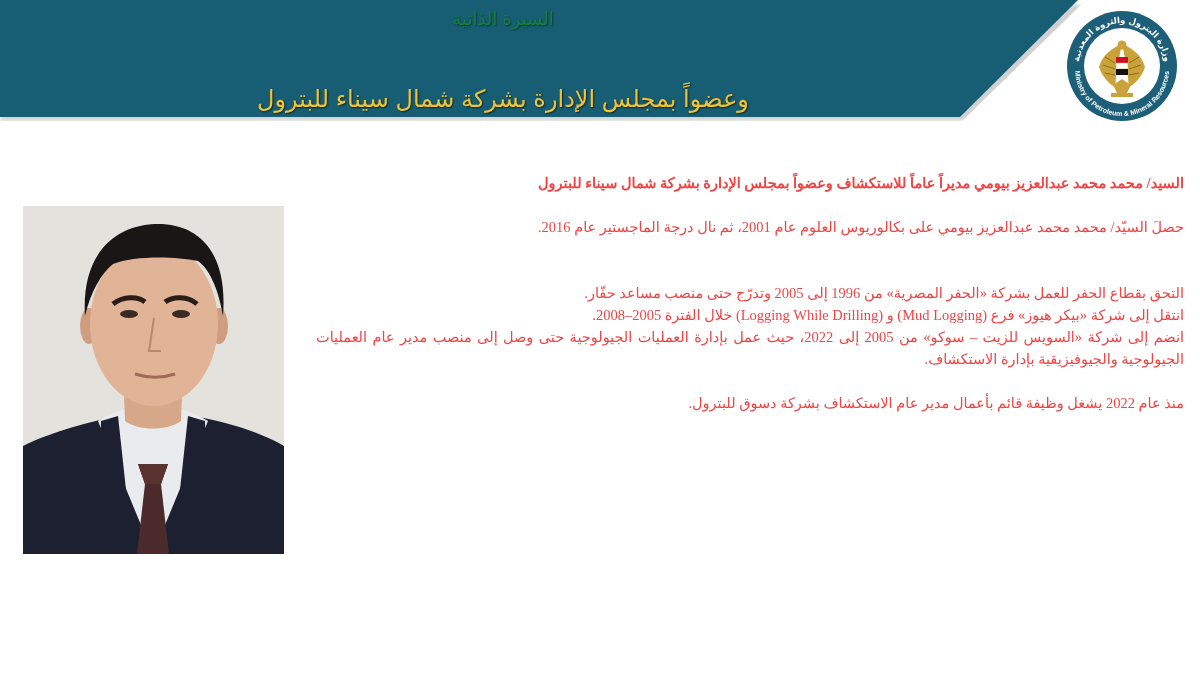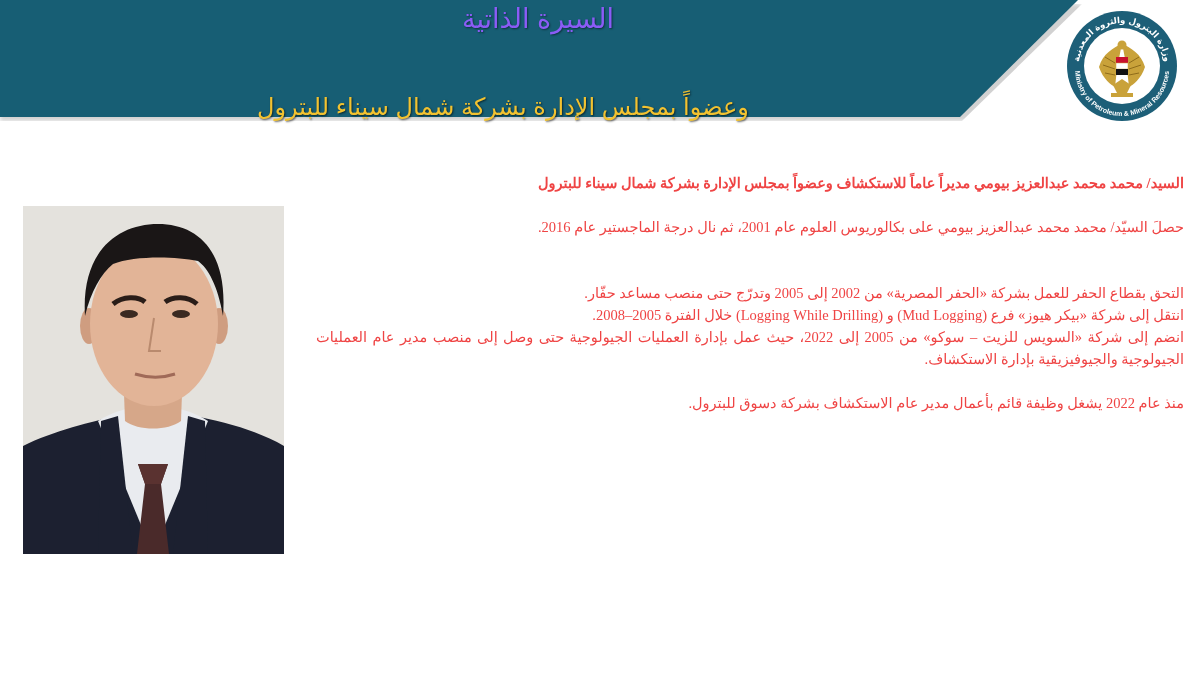--- a/index.html
+++ b/index.html
@@ -32,39 +32,38 @@
       width: 1078px; height: 117px;
       background: #175e74;
       clip-path: polygon(0 0, 1078px 0, 960px 117px, 0 117px);
     }
     .banner-title {
       position: absolute;
       left: 0; top: 2px;
       width: 1006px;
       text-align: center;
       direction: rtl;
-      color: #8b5cf6;
-      font-size: 27px;
+      color: #15803d;
+      font-size: 18px;
       line-height: 34px;
       text-shadow: 1px 1px 2px rgba(0,0,0,0.45);
-      padding-left: 35px;
     }
     .banner-sub {
       position: absolute;
       left: 0;
       width: 1006px;
       text-align: center;
       direction: rtl;
       color: #f2c230;
       font-size: 24px;
       line-height: 30px;
       text-shadow: 1px 1px 2px rgba(0,0,0,0.6);
     }
     .banner-sub.l1 { top: 48px; }
-    .banner-sub.l2 { top: 84px; margin-top: 8px; }
+    .banner-sub.l2 { top: 84px; }
 
     
     .logo {
       position: absolute;
       left: 1063px; top: 7px;
       width: 118px; height: 118px;
     }
 
     
     .photo {
@@ -167,20 +166,20 @@
       <path d="M 112 168 C 125 172, 140 172, 152 168" stroke="#a06a58" stroke-width="3" fill="none"></path>
     </svg>
   </div>
 
   <div class="bio">
     <p class="bold">السيد/ محمد محمد عبدالعزيز بيومي مديراً عاماً للاستكشاف وعضواً بمجلس الإدارة بشركة شمال سيناء للبترول</p>
     <div class="gap1"></div>
     <p>حصلَ السيّد/ محمد محمد عبدالعزيز بيومي على بكالوريوس العلوم عام 2001، ثم نال درجة الماجستير عام 2016.</p>
     <div class="gap1"></div>
     <div class="gap1"></div>
-    <p>التحق بقطاع الحفر للعمل بشركة «الحفر المصرية» من 2002 إلى 2005 وتدرّج حتى منصب مساعد حفّار.</p>
+    <p>التحق بقطاع الحفر للعمل بشركة «الحفر المصرية» من 1996 إلى 2005 وتدرّج حتى منصب مساعد حفّار.</p>
     <p class="latin-mix">انتقل إلى شركة «بيكر هيوز» فرع (Mud Logging) و (Logging While Drilling) خلال الفترة 2005–2008.</p>
     <p class="justify">انضم إلى شركة «السويس للزيت – سوكو» من 2005 إلى 2022، حيث عمل بإدارة العمليات الجيولوجية حتى وصل إلى منصب مدير عام العمليات الجيولوجية والجيوفيزيقية بإدارة الاستكشاف.</p>
     <div class="gap1"></div>
     <p>منذ عام 2022 يشغل وظيفة قائم بأعمال مدير عام الاستكشاف بشركة دسوق للبترول.</p>
   </div>
 
 </div>
 
 </body></html>

